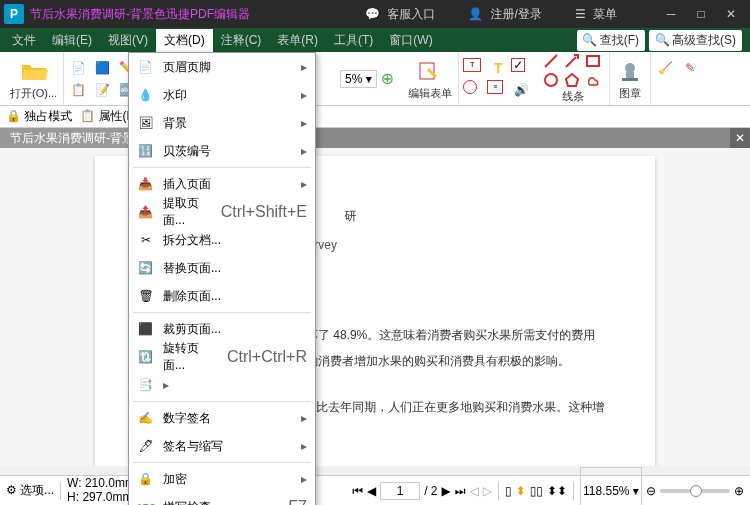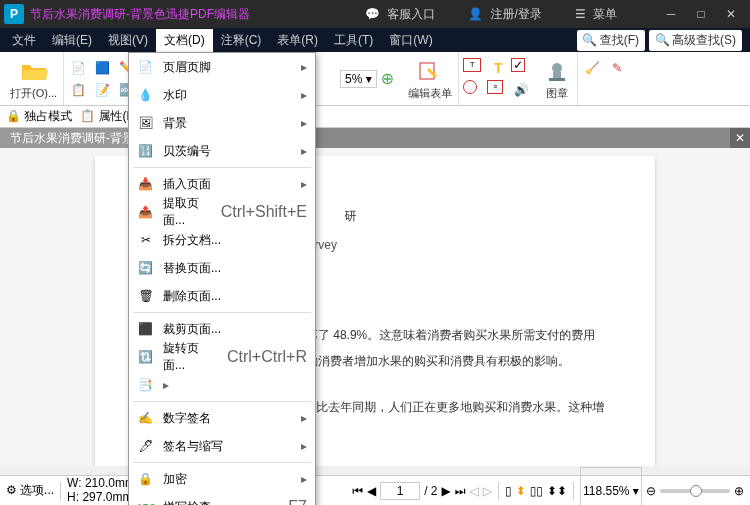--- a/index.html
+++ b/index.html
@@ -4,21 +4,21 @@
 <style>
 *{margin:0;padding:0;box-sizing:border-box;font-family:"Microsoft YaHei",sans-serif;font-size:12px}
 body{width:750px;height:505px;background:#f0f0f0;overflow:hidden;position:relative}
 .titlebar{height:28px;background:#2a2a2a;color:#ccc;display:flex;align-items:center;padding:0 4px}
 .logo{width:20px;height:20px;background:#0099cc;border-radius:2px;display:flex;align-items:center;justify-content:center;color:#fff;font-weight:bold;margin-right:6px}
 .title{flex:1;color:#d946ef}
 .titlebar-right{display:flex;align-items:center;gap:21px}
 .titlebar-right span{cursor:pointer;padding:2px 4px}
 .winbtns{display:flex;gap:0;margin-left:10px}
 .winbtn{width:30px;height:20px;display:flex;align-items:center;justify-content:center;cursor:pointer}
-.menubar{height:24px;background:#0f172a;color:#ccc;display:flex;align-items:center;padding:0 4px}
+.menubar{height:24px;background:#14532d;color:#ccc;display:flex;align-items:center;padding:0 4px}
 .menuitem{padding:3px 8px;cursor:pointer}
 .menuitem.active{background:#fff;color:#000}
 .searchbtns{margin-left:auto;display:flex;gap:4px;padding-right:4px}
 .searchbtn{background:#fff;color:#333;padding:2px 6px;border-radius:2px;cursor:pointer;display:flex;align-items:center;gap:2px}
 .toolbar{height:54px;background:#fff;border-bottom:1px solid #ccc;display:flex;align-items:center;padding:0 4px;position:relative}
 .toolgroup{display:flex;flex-direction:column;align-items:center;padding:0 6px;height:100%;justify-content:center;border-right:1px solid #e0e0e0}
 .toolgroup.noborder{border-right:none}
 .toolicon{width:28px;height:28px;display:flex;align-items:center;justify-content:center}
 .toollabel{font-size:11px;color:#333;margin-top:1px}
 .toolgrid{display:grid;grid-template-columns:repeat(3,22px);grid-template-rows:repeat(2,20px);gap:2px;padding:0 4px}
@@ -114,20 +114,44 @@
   </div>
   <div class="toolgrid">
     <div style="border:1px solid #d32f2f;width:18px;height:14px;font-size:8px">T</div>
     <div style="color:#fbc02d;font-weight:bold;font-size:14px">T</div>
     <div style="border:1px solid #d32f2f;width:14px;height:14px">✓</div>
     <div style="border:1px solid #d32f2f;width:14px;height:14px;border-radius:50%"></div>
     <div style="border:1px solid #d32f2f;width:16px;height:14px;font-size:7px">≡</div>
     <div>🔊</div>
   </div>
   <div class="toolgroup">
+    <div style="display:grid;grid-template-columns:repeat(3,18px);gap:3px">
+      <svg width="16" height="16">
+          <line x1="2" y1="14" x2="14" y2="2" stroke="#d32f2f" stroke-width="2"></line>
+        </svg>
+      <svg width="16" height="16">
+          <line x1="2" y1="14" x2="12" y2="4" stroke="#d32f2f" stroke-width="2"></line>
+          <path d="M10 2l4 0 0 4" fill="none" stroke="#d32f2f" stroke-width="2"></path>
+        </svg>
+      <svg width="16" height="16">
+          <rect x="2" y="3" width="12" height="10" fill="none" stroke="#d32f2f" stroke-width="2"></rect>
+        </svg>
+      <svg width="16" height="16">
+          <circle cx="8" cy="8" r="6" fill="none" stroke="#d32f2f" stroke-width="2"></circle>
+        </svg>
+      <svg width="16" height="16">
+          <path d="M8 2l6 5-2 7H4l-2-7z" fill="none" stroke="#d32f2f" stroke-width="2"></path>
+        </svg>
+      <svg width="16" height="16">
+          <path d="M4 10a3 3 0 016-2 3 3 0 012 5H5a2 2 0 01-1-3" fill="none" stroke="#d32f2f" stroke-width="1.5"></path>
+        </svg>
+    </div>
+    <div class="toollabel">线条</div>
+  </div>
+  <div class="toolgroup">
     <div class="toolicon">
         <svg width="24" height="22">
           <circle cx="12" cy="8" r="5" fill="#90a4ae"></circle>
           <rect x="8" y="12" width="8" height="6" fill="#90a4ae"></rect>
           <rect x="4" y="18" width="16" height="3" fill="#607d8b"></rect>
         </svg>
       </div>
     <div class="toollabel">图章</div>
   </div>
   <div class="toolgrid">

